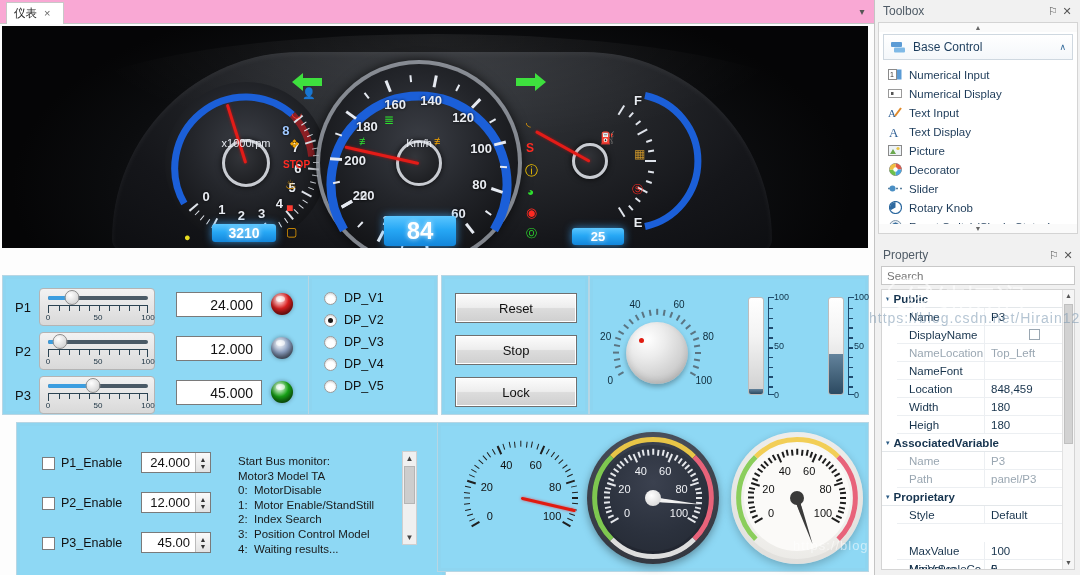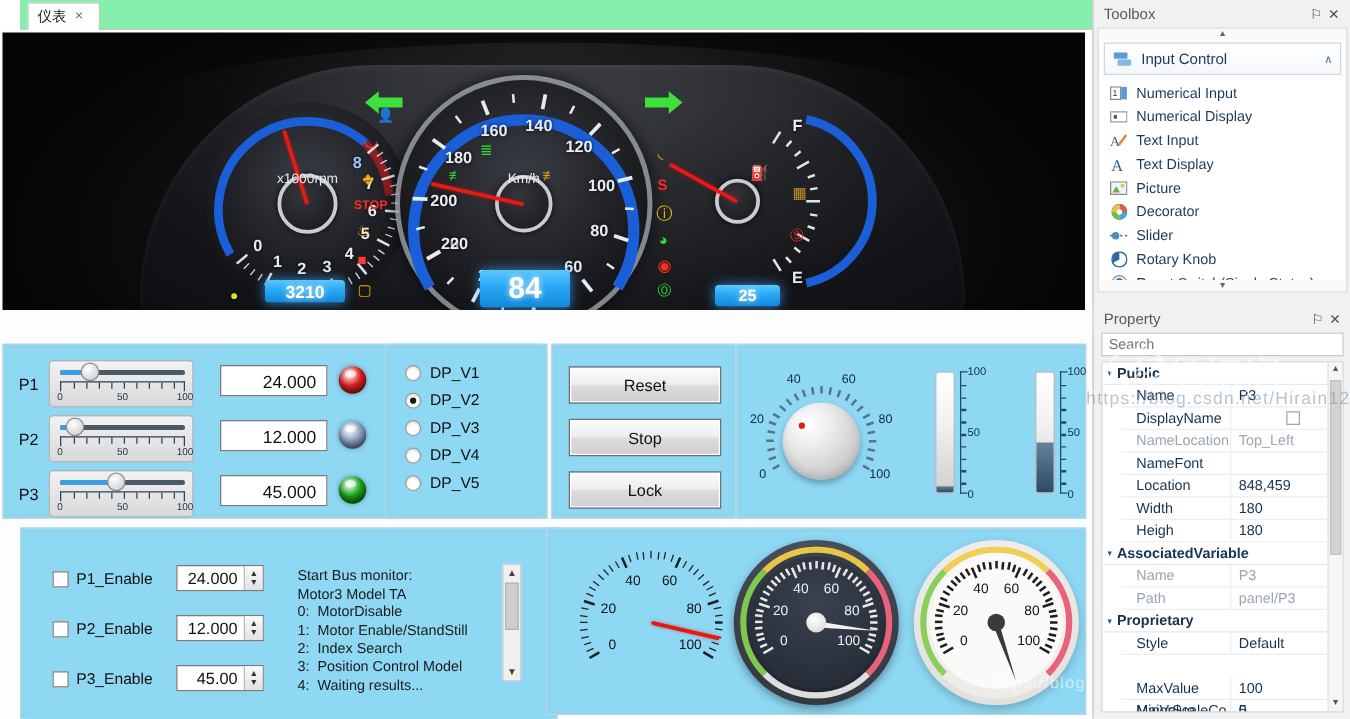--- a/index.html
+++ b/index.html
@@ -8,22 +8,22 @@
     overflow: hidden;
     font-family: "Liberation Sans", sans-serif;
     background: #ffffff;
   }
   #app { position: relative; width: 1080px; height: 575px; background:#f3f3f3; }
 
   
   #editor { position:absolute; left:0; top:0; width:874px; height:575px; background:#ffffff; }
 
   
-  #tabstrip { position:absolute; left:16px; top:0; width:874px; height:24px;
-    background:#86efac; border-bottom:1px solid #c8c8c8; }
+  #tabstrip { position:absolute; left:0; top:0; width:874px; height:24px;
+    background:#f9a8d4; border-bottom:1px solid #c8c8c8; }
   .tab { position:absolute; left:6px; top:2px; height:22px; min-width:58px;
      background:#ffffff; border:1px solid #c8c8c8; border-bottom:none;
      display:flex; align-items:center; padding:0 7px; gap:7px; }
   .tab-label { font-size:11.5px; color:#222; }
   .tab-close { font-size:11px; color:#666; cursor:pointer; line-height:1; }
   .tabstrip-menu { position:absolute; right:6px; top:6px; width:12px; height:12px;
      color:#555; font-size:10px; line-height:12px; text-align:center; cursor:pointer; }
 
   
   #canvas { position:absolute; left:0; top:24px; width:874px; height:551px; background:#fdfdfd; }
@@ -835,21 +835,21 @@
       <span class="dock-ico">⚐</span>
       <span class="dock-ico">✕</span>
     </div>
     <div class="tb-body">
       <div class="tb-scrollup" style="top:0">▲</div>
       <div class="tb-group" style="top:11px">
         <svg width="16" height="13" viewBox="0 0 16 13">
           <rect x="1" y="1" width="11" height="5" rx="1" fill="#5b9bd5"></rect>
           <rect x="4" y="6.5" width="11" height="5" rx="1" fill="#7fb9e6"></rect>
         </svg>
-        <span class="tb-group-lbl">Input Control</span>
+        <span class="tb-group-lbl">Base Control</span>
         <span style="font-size:9px;color:#3a6f9e">∧</span>
       </div>
       <div id="tb-items">
           <div class="tb-item" style="top: 42px;">
             <span style="width:16px;display:inline-flex;justify-content:center">
               <svg width="14" height="11" viewBox="0 0 14 11">
                 <rect x="0.5" y="0.5" width="8" height="10" fill="#fff" stroke="#8a8a8a"></rect>
                 <text x="2" y="8" font-size="7" fill="#333" font-family="Liberation Sans">1</text>
                 <rect x="9" y="0.5" width="4.5" height="10" fill="#5b9bd5"></rect>
               </svg>

